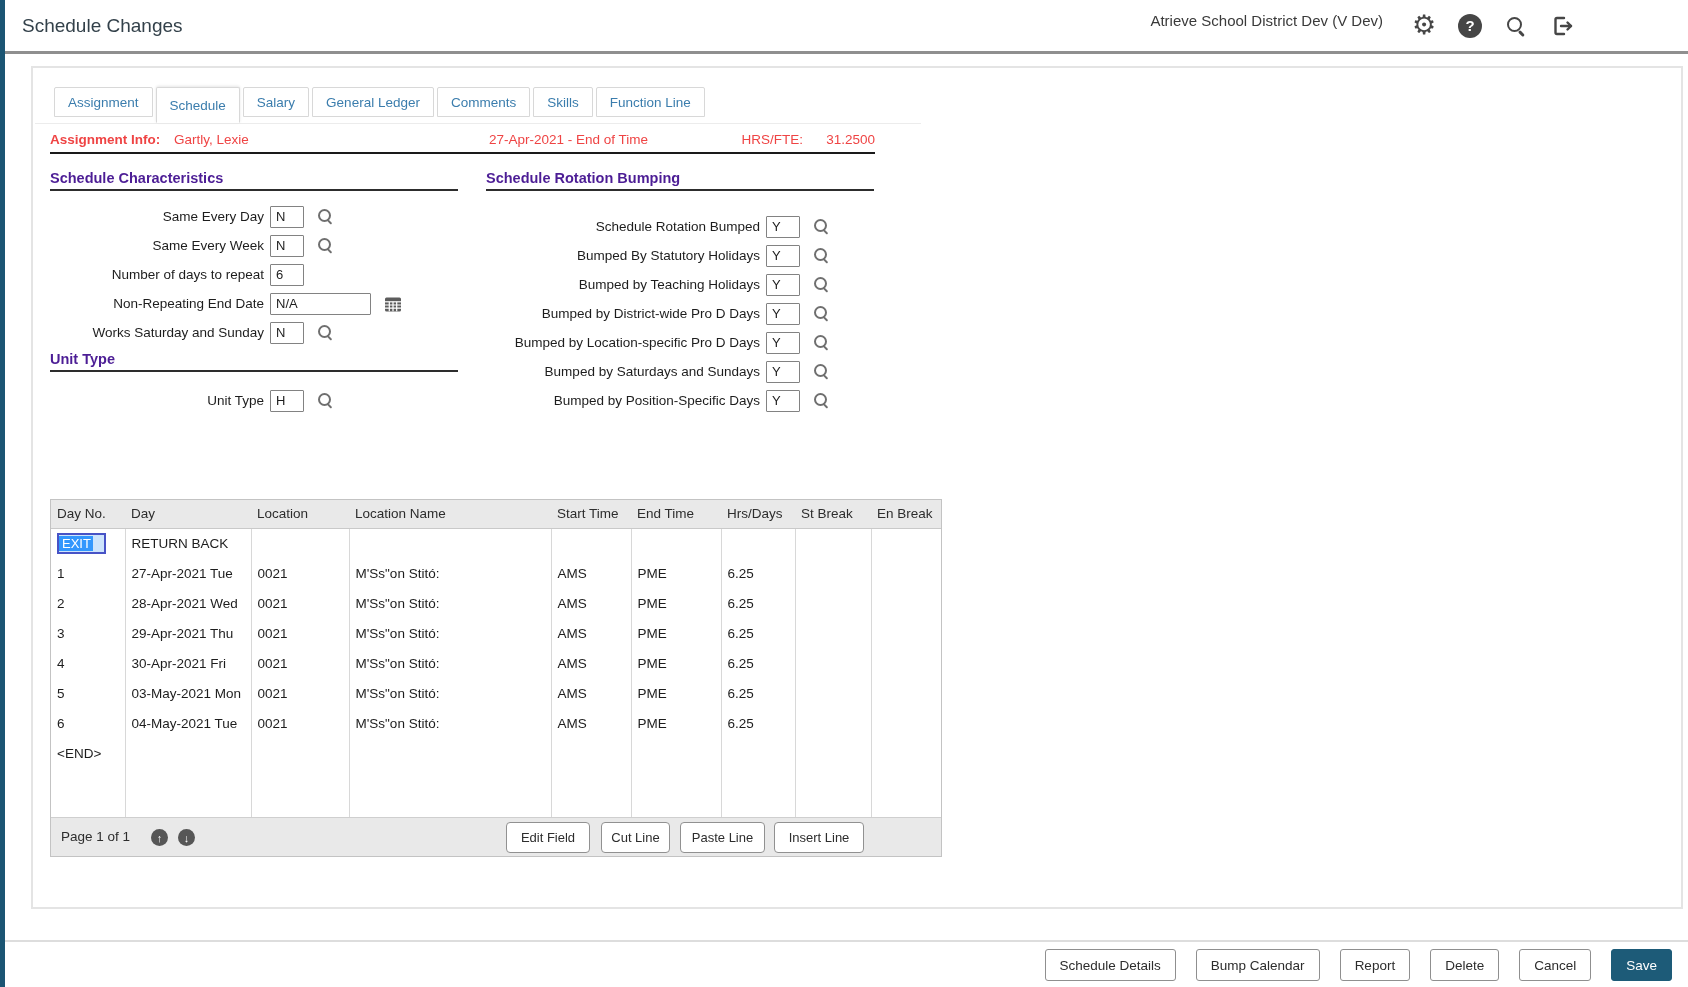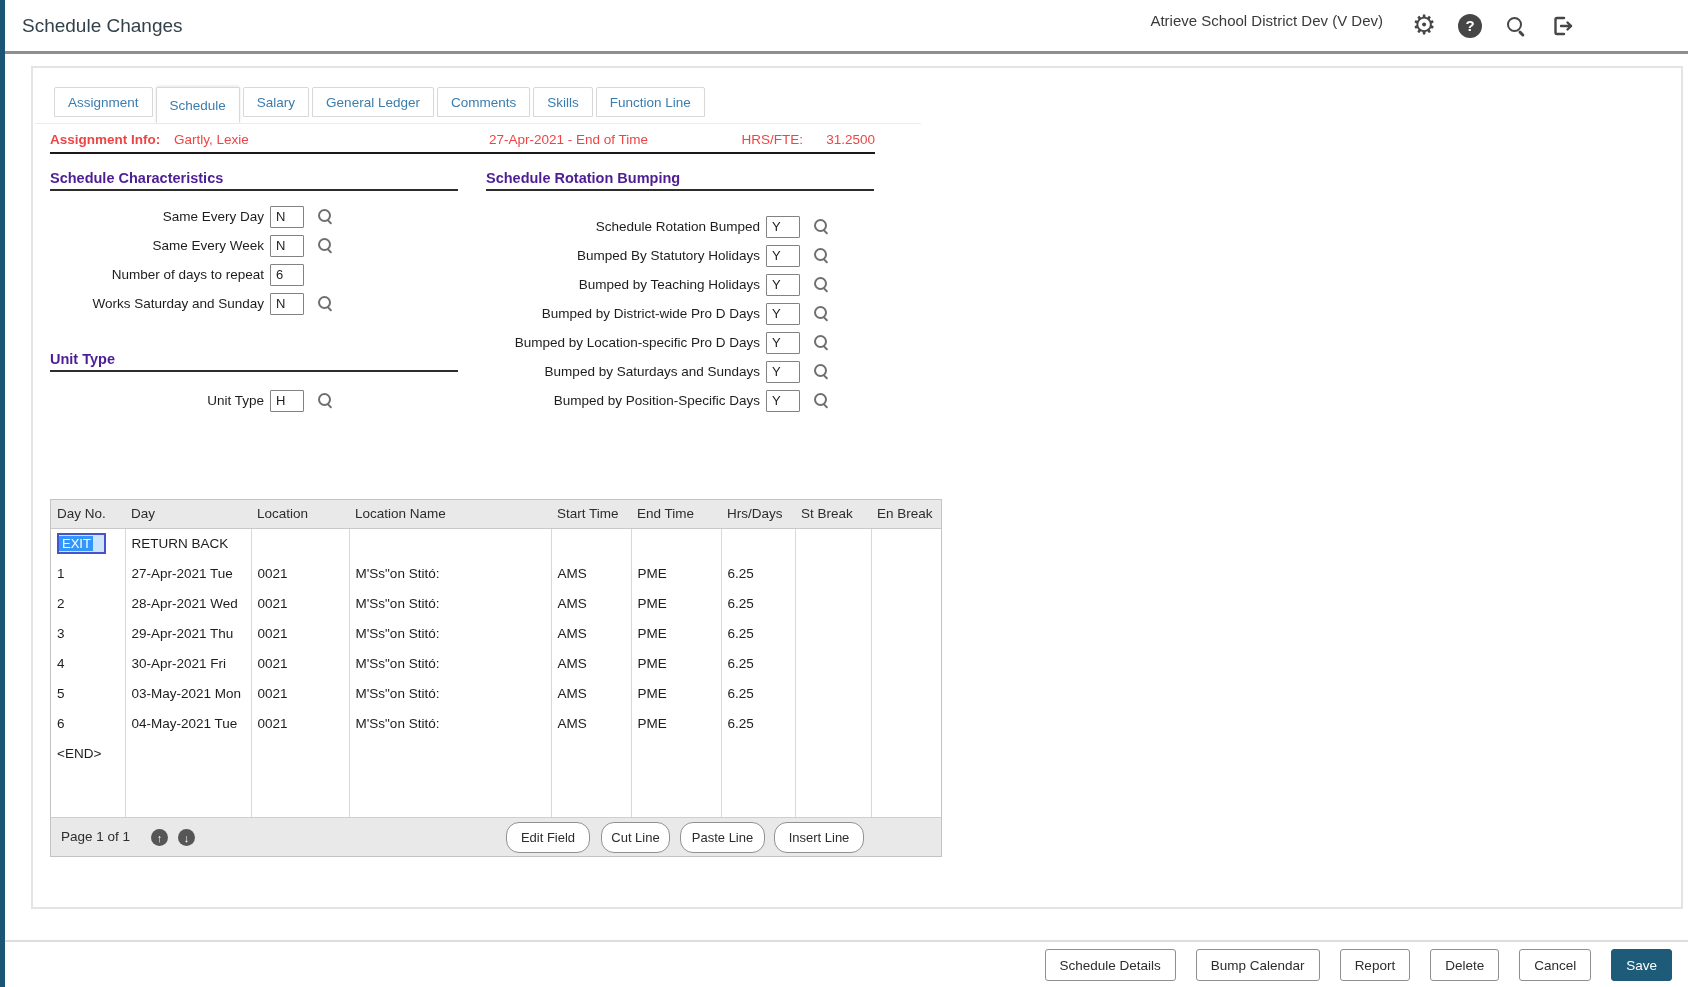--- a/index.html
+++ b/index.html
@@ -119,21 +119,21 @@
   .pager-label { position:absolute; left:10px; top:11px; font-size:13.5px; color:#2d2d2d; }
   .circle-btn {
     position:absolute; top:11px; width:17px; height:17px; border-radius:50%;
     background:#565656; color:#fff; display:flex; align-items:center; justify-content:center;
     font-size:11px; font-weight:bold; cursor:pointer;
   }
   .cb-up { left:100px; } .cb-up::before { content:"\2191"; }
   .cb-down { left:127px; } .cb-down::before { content:"\2193"; }
   .tbl-btn {
     position:absolute; top:4px; height:31px; background:#fff; border:1px solid #919191;
-    border-radius:13px; font-size:13px; color:#2d2d2d; display:flex; align-items:center;
+    border-radius:4px; font-size:13px; color:#2d2d2d; display:flex; align-items:center;
     justify-content:center; cursor:pointer;
   }
   .btn-edit   { left:455px; width:84px; }
   .btn-cut    { left:550px; width:69px; }
   .btn-paste  { left:629px; width:85px; }
   .btn-insert { left:723px; width:90px; }
 
   
   .action-bar {
     position:absolute; left:0; top:940px; width:1688px; height:47px;
@@ -212,20 +212,34 @@
       <input class="f-input" value="N" style="">
       <span class="icon-gap">
           <span class="mag"></span>
         </span>
     </div>
     <div class="field-row">
       <label class="f-label">Number of days to repeat</label>
       <input class="f-input" value="6" style="">
     </div>
     <div class="field-row">
+      <label class="f-label">Non-Repeating End Date</label>
+      <input class="f-input wide" value="N/A" style="">
+      <span class="icon-gap">
+        <svg width="18" height="18" viewBox="0 0 18 18">
+          <rect x="1" y="2.5" width="16" height="14" rx="1.5" fill="#5c5c5c"></rect>
+          <g stroke="#ffffff" stroke-width="1.2">
+            <path d="M1 6.8 h16"></path>
+            <path d="M5.3 6.8 v9.5 M9 6.8 v9.5 M12.7 6.8 v9.5"></path>
+            <path d="M1 10 h16 M1 13.2 h16"></path>
+          </g>
+        </svg>
+      </span>
+    </div>
+    <div class="field-row">
       <label class="f-label">Works Saturday and Sunday</label>
       <input class="f-input" value="N" style="">
       <span class="icon-gap">
           <span class="mag"></span>
         </span>
     </div>
   </div>
 
   <div class="fields fields-unit">
     <div class="field-row">

